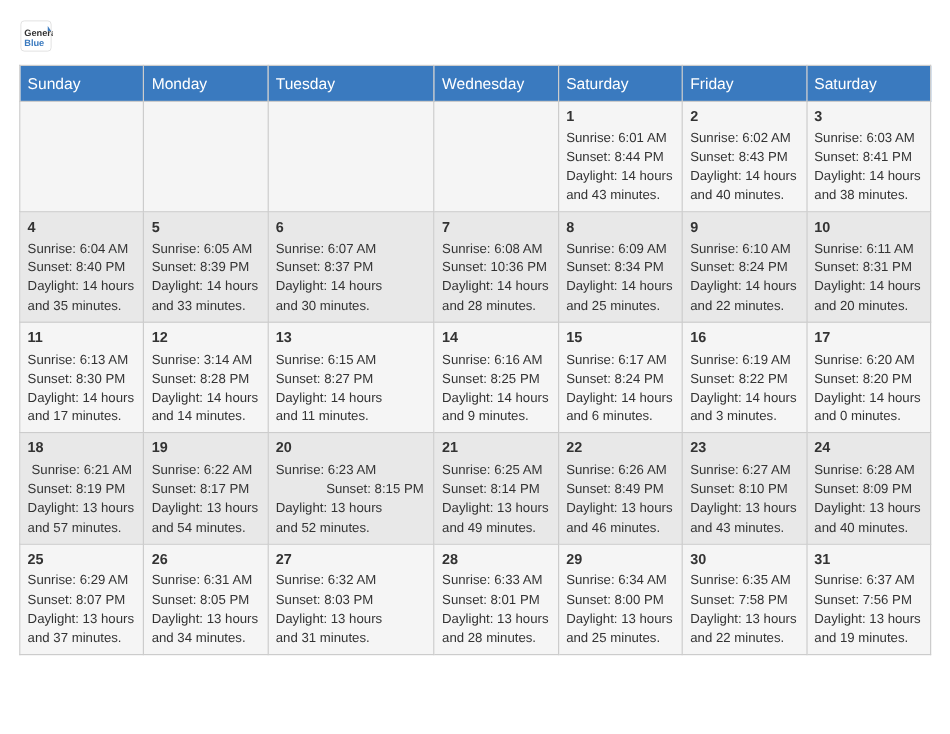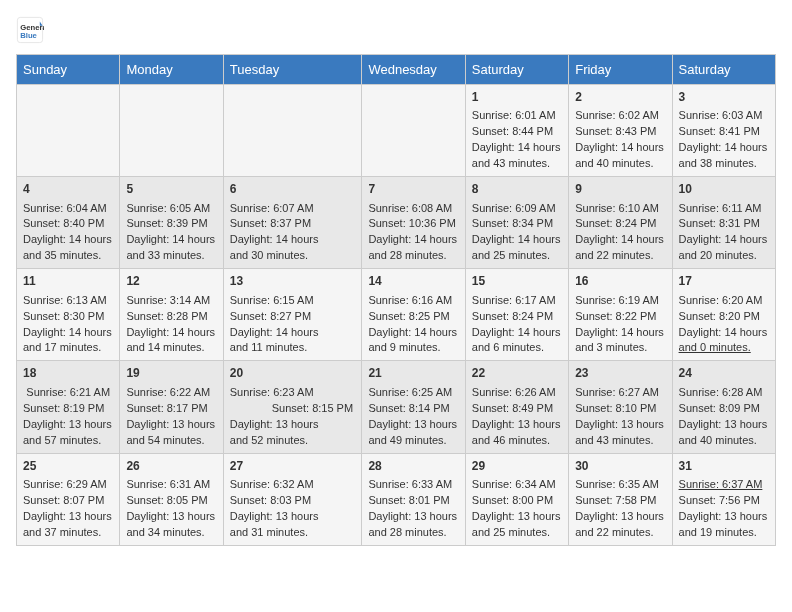--- a/index.html
+++ b/index.html
@@ -224,21 +224,21 @@
           <span style="display: block;">Sunrise: 6:19 AM</span>
           <span style="display: block;">Sunset: 8:22 PM</span>
           <span style="display: block;">Daylight: 14 hours</span>
           <span style="display: block;">and 3 minutes.</span>
         </td>
         <td>
           <span class="day-num">17</span>
           <span style="display: block;">Sunrise: 6:20 AM</span>
           <span style="display: block;">Sunset: 8:20 PM</span>
           <span style="display: block;">Daylight: 14 hours</span>
-          <span style="display: block; text-decoration: underline;">and 0 minutes.</span>
+          <span style="display: block;">and 0 minutes.</span>
         </td>
       </tr>
       <tr>
         <td>
           <span class="day-num">18</span>
           <span style="display: block; text-align: center;">Sunrise: 6:21 AM</span>
           <span style="display: block;">Sunset: 8:19 PM</span>
           <span style="display: block;">Daylight: 13 hours</span>
           <span style="display: block;">and 57 minutes.</span>
         </td>
@@ -323,20 +323,20 @@
         </td>
         <td>
           <span class="day-num">30</span>
           <span style="display: block;">Sunrise: 6:35 AM</span>
           <span style="display: block;">Sunset: 7:58 PM</span>
           <span style="display: block;">Daylight: 13 hours</span>
           <span style="display: block;">and 22 minutes.</span>
         </td>
         <td>
           <span class="day-num">31</span>
-          <span style="display: block; text-decoration: underline;">Sunrise: 6:37 AM</span>
+          <span style="display: block;">Sunrise: 6:37 AM</span>
           <span style="display: block;">Sunset: 7:56 PM</span>
           <span style="display: block;">Daylight: 13 hours</span>
           <span style="display: block;">and 19 minutes.</span>
         </td>
       </tr>
     </tbody>
 </table>
 
 </body></html>

